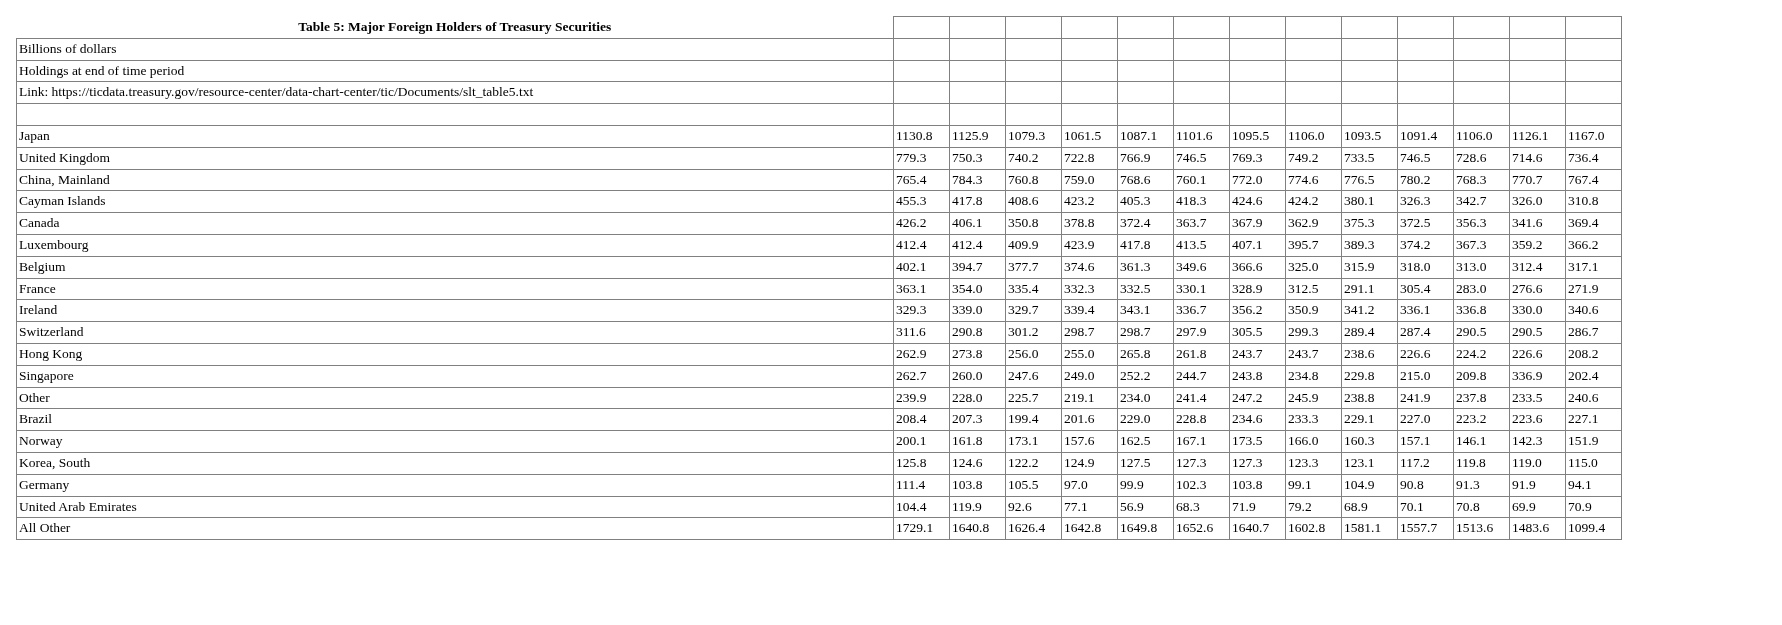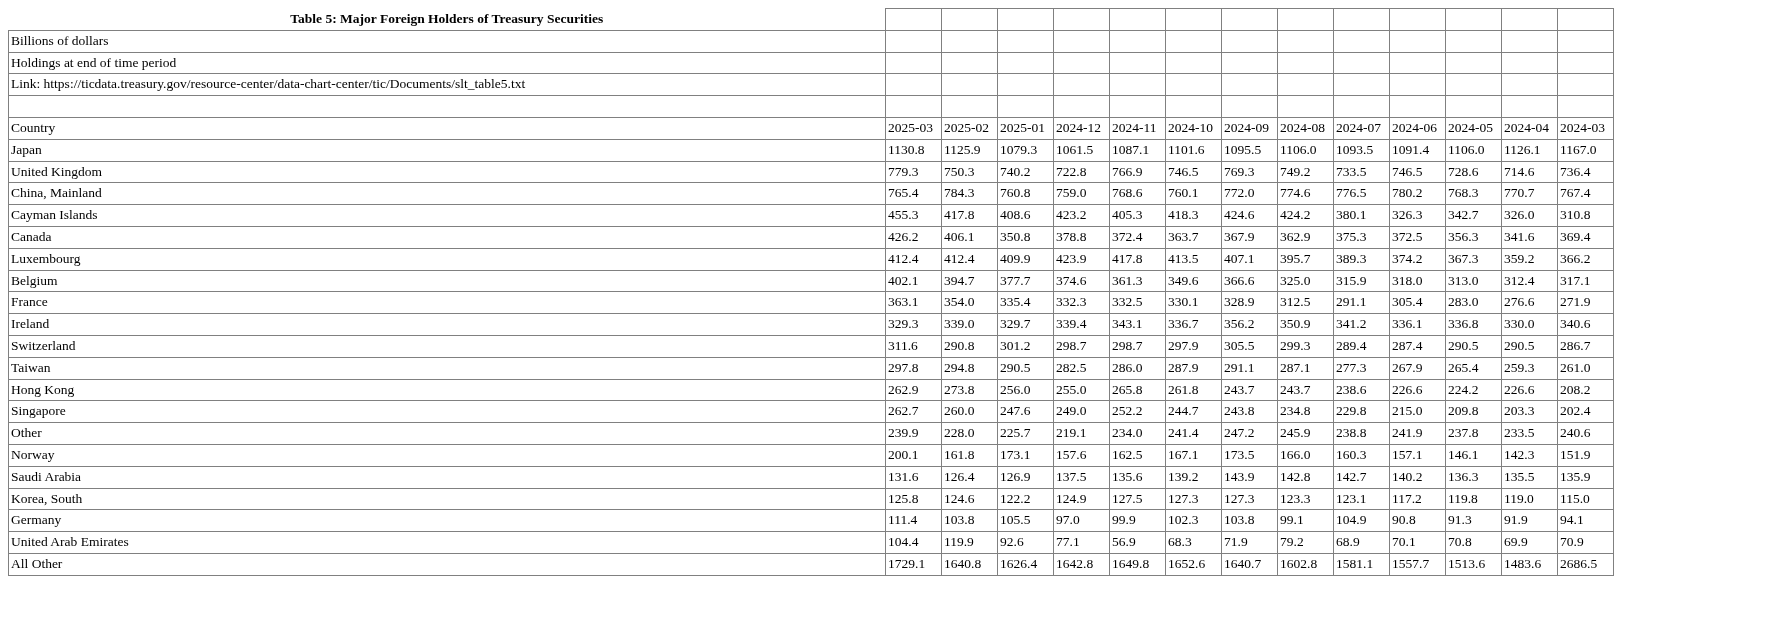--- a/index.html
+++ b/index.html
@@ -11,21 +11,21 @@
     font-family: "Liberation Serif", serif;
     font-size: 13.5px;
     color: #000000;
     width: 1782px;
     height: 625px;
     overflow: hidden;
   }
   table.sheet {
     border-collapse: collapse;
     table-layout: fixed;
-    margin: 8px;
+    margin: 16px;
   }
   table.sheet td {
     border: 1px solid #808080;
     padding: 0 2px;
     height: 20.8px;
     line-height: 20.8px;
     white-space: nowrap;
     overflow: hidden;
     vertical-align: middle;
   }
@@ -133,36 +133,20 @@
       <td class="blank noborder"></td>
       <td class="blank noborder"></td>
       <td class="blank noborder"></td>
       <td class="blank noborder"></td>
       <td class="blank noborder"></td>
       <td class="blank noborder"></td>
       <td class="blank noborder"></td>
       <td class="blank noborder"></td>
       <td class="blank noborder"></td>
       <td class="blank noborder"></td>
-    </tr>
-    <tr>
-      <td class="label hdr">Country</td>
-      <td class="datacell hdr">2025-03</td>
-      <td class="datacell hdr">2025-02</td>
-      <td class="datacell hdr">2025-01</td>
-      <td class="datacell hdr">2024-12</td>
-      <td class="datacell hdr">2024-11</td>
-      <td class="datacell hdr">2024-10</td>
-      <td class="datacell hdr">2024-09</td>
-      <td class="datacell hdr">2024-08</td>
-      <td class="datacell hdr">2024-07</td>
-      <td class="datacell hdr">2024-06</td>
-      <td class="datacell hdr">2024-05</td>
-      <td class="datacell hdr">2024-04</td>
-      <td class="datacell hdr">2024-03</td>
     </tr>
 
     <tr>
       <td class="label">Japan</td>
       <td class="datacell">1130.8</td>
       <td class="datacell">1125.9</td>
       <td class="datacell">1079.3</td>
       <td class="datacell">1061.5</td>
       <td class="datacell">1087.1</td>
       <td class="datacell">1101.6</td>
@@ -312,36 +296,20 @@
       <td class="datacell">297.9</td>
       <td class="datacell">305.5</td>
       <td class="datacell">299.3</td>
       <td class="datacell">289.4</td>
       <td class="datacell">287.4</td>
       <td class="datacell">290.5</td>
       <td class="datacell">290.5</td>
       <td class="datacell">286.7</td>
     </tr>
     <tr>
-      <td class="label">Taiwan</td>
-      <td class="datacell">297.8</td>
-      <td class="datacell">294.8</td>
-      <td class="datacell">290.5</td>
-      <td class="datacell">282.5</td>
-      <td class="datacell">286.0</td>
-      <td class="datacell">287.9</td>
-      <td class="datacell">291.1</td>
-      <td class="datacell">287.1</td>
-      <td class="datacell">277.3</td>
-      <td class="datacell">267.9</td>
-      <td class="datacell">265.4</td>
-      <td class="datacell">259.3</td>
-      <td class="datacell">261.0</td>
-    </tr>
-    <tr>
       <td class="label">Hong Kong</td>
       <td class="datacell">262.9</td>
       <td class="datacell">273.8</td>
       <td class="datacell">256.0</td>
       <td class="datacell">255.0</td>
       <td class="datacell">265.8</td>
       <td class="datacell">261.8</td>
       <td class="datacell">243.7</td>
       <td class="datacell">243.7</td>
       <td class="datacell">238.6</td>
@@ -356,72 +324,72 @@
       <td class="datacell">260.0</td>
       <td class="datacell">247.6</td>
       <td class="datacell">249.0</td>
       <td class="datacell">252.2</td>
       <td class="datacell">244.7</td>
       <td class="datacell">243.8</td>
       <td class="datacell">234.8</td>
       <td class="datacell">229.8</td>
       <td class="datacell">215.0</td>
       <td class="datacell">209.8</td>
-      <td class="datacell">203.3</td>
+      <td class="datacell">336.9</td>
       <td class="datacell">202.4</td>
     </tr>
     <tr>
       <td class="label">Other</td>
       <td class="datacell">239.9</td>
       <td class="datacell">228.0</td>
       <td class="datacell">225.7</td>
       <td class="datacell">219.1</td>
       <td class="datacell">234.0</td>
       <td class="datacell">241.4</td>
       <td class="datacell">247.2</td>
       <td class="datacell">245.9</td>
       <td class="datacell">238.8</td>
       <td class="datacell">241.9</td>
       <td class="datacell">237.8</td>
       <td class="datacell">233.5</td>
       <td class="datacell">240.6</td>
     </tr>
     <tr>
+      <td class="label">Brazil</td>
+      <td class="datacell">208.4</td>
+      <td class="datacell">207.3</td>
+      <td class="datacell">199.4</td>
+      <td class="datacell">201.6</td>
+      <td class="datacell">229.0</td>
+      <td class="datacell">228.8</td>
+      <td class="datacell">234.6</td>
+      <td class="datacell">233.3</td>
+      <td class="datacell">229.1</td>
+      <td class="datacell">227.0</td>
+      <td class="datacell">223.2</td>
+      <td class="datacell">223.6</td>
+      <td class="datacell">227.1</td>
+    </tr>
+    <tr>
       <td class="label">Norway</td>
       <td class="datacell">200.1</td>
       <td class="datacell">161.8</td>
       <td class="datacell">173.1</td>
       <td class="datacell">157.6</td>
       <td class="datacell">162.5</td>
       <td class="datacell">167.1</td>
       <td class="datacell">173.5</td>
       <td class="datacell">166.0</td>
       <td class="datacell">160.3</td>
       <td class="datacell">157.1</td>
       <td class="datacell">146.1</td>
       <td class="datacell">142.3</td>
       <td class="datacell">151.9</td>
     </tr>
     <tr>
-      <td class="label">Saudi Arabia</td>
-      <td class="datacell">131.6</td>
-      <td class="datacell">126.4</td>
-      <td class="datacell">126.9</td>
-      <td class="datacell">137.5</td>
-      <td class="datacell">135.6</td>
-      <td class="datacell">139.2</td>
-      <td class="datacell">143.9</td>
-      <td class="datacell">142.8</td>
-      <td class="datacell">142.7</td>
-      <td class="datacell">140.2</td>
-      <td class="datacell">136.3</td>
-      <td class="datacell">135.5</td>
-      <td class="datacell">135.9</td>
-    </tr>
-    <tr>
       <td class="label">Korea, South</td>
       <td class="datacell">125.8</td>
       <td class="datacell">124.6</td>
       <td class="datacell">122.2</td>
       <td class="datacell">124.9</td>
       <td class="datacell">127.5</td>
       <td class="datacell">127.3</td>
       <td class="datacell">127.3</td>
       <td class="datacell">123.3</td>
       <td class="datacell">123.1</td>
@@ -469,16 +437,16 @@
       <td class="datacell">1626.4</td>
       <td class="datacell">1642.8</td>
       <td class="datacell">1649.8</td>
       <td class="datacell">1652.6</td>
       <td class="datacell">1640.7</td>
       <td class="datacell">1602.8</td>
       <td class="datacell">1581.1</td>
       <td class="datacell">1557.7</td>
       <td class="datacell">1513.6</td>
       <td class="datacell">1483.6</td>
-      <td class="datacell">2686.5</td>
+      <td class="datacell">1099.4</td>
     </tr>
   </tbody>
 </table>
 
 </body></html>

